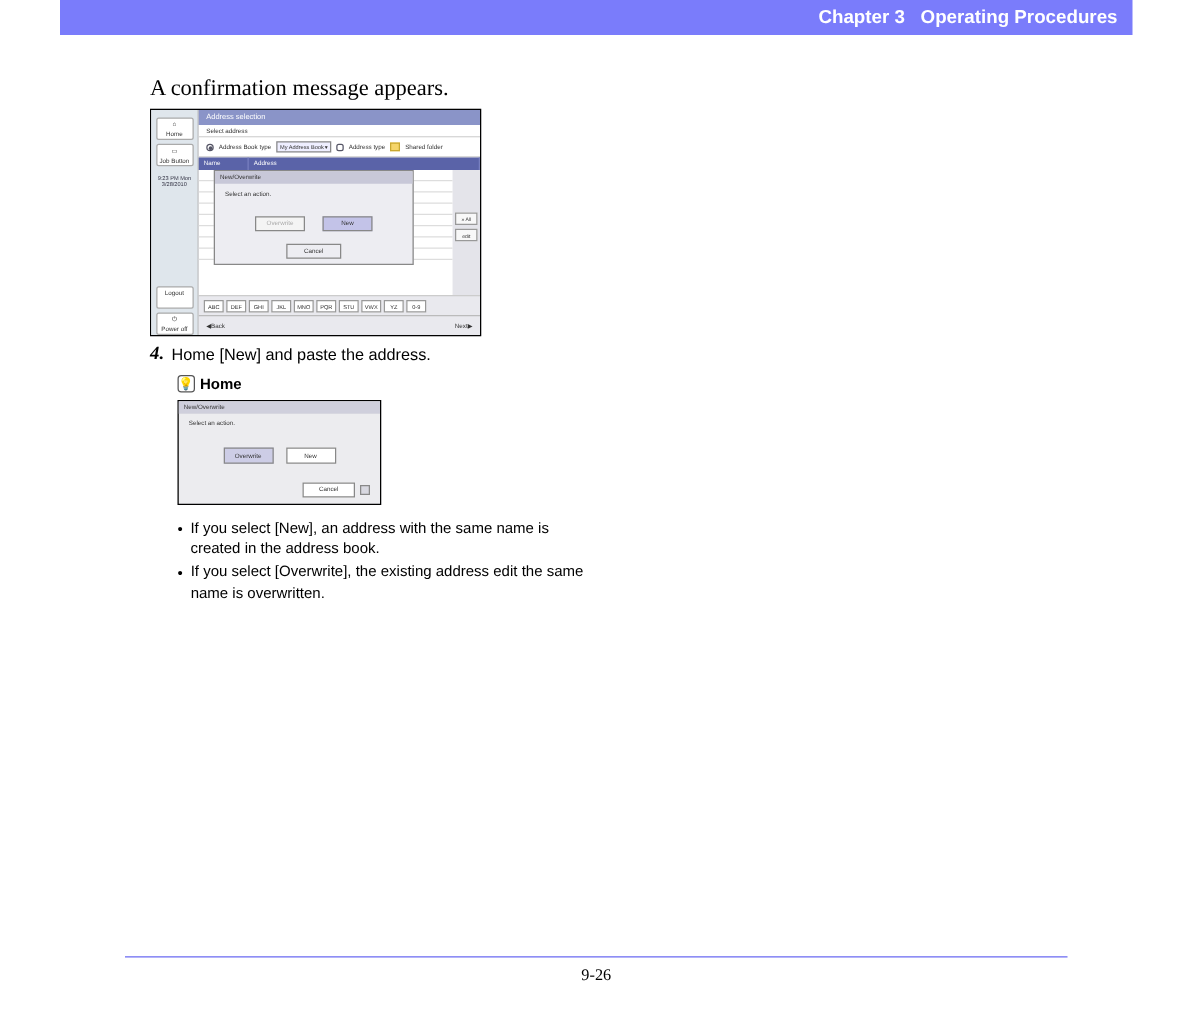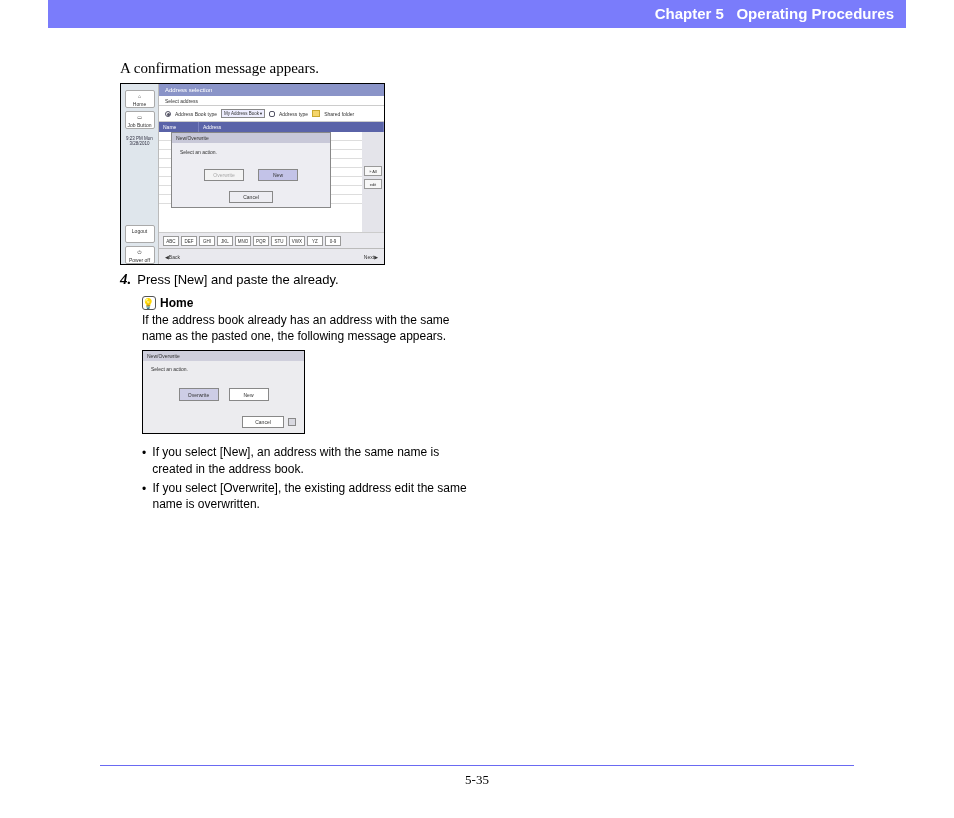--- a/index.html
+++ b/index.html
@@ -20,21 +20,21 @@
     font-weight: bold;
     font-size: 15px;
     text-align: right;
     padding: 5px 12px 0 0;
     margin: 0 48px;
   }
   .content {
     padding: 32px 0 0 120px;
     width: 470px;
   }
-  .intro-line { font-family: "Times New Roman", serif; font-size: 15px; margin-bottom: 6px; }
+  .intro-line { font-family: "Times New Roman", serif; font-size: 18px; margin-bottom: 6px; }
   .shot1 {
     width: 265px; height: 182px;
     border: 1px solid #000; background:#e8e8ec;
     display:flex; font-size:6px; color:#333;
   }
   .shot1 .side { width:38px; background:#dfe6ec; border-right:1px solid #bbb; display:flex; flex-direction:column; align-items:center; gap:3px; padding-top:6px;}
   .side-btn { width:30px; height:18px; background:#fff; border:1px solid #aaa; border-radius:2px; text-align:center; line-height:8px; padding-top:1px; font-size:5px;}
   .side-time { font-size:4.5px; text-align:center; margin-top:4px; color:#334; }
   .side-spacer { flex:1; }
   .shot1 .main { flex:1; display:flex; flex-direction:column; }
@@ -94,21 +94,21 @@
   .bline { display:flex; gap:6px; margin-bottom:3px;}
   .bdot { width:6px; padding-top:1px;}
 
   .footer-rule { position:absolute; left:100px; right:100px; bottom:52px; border-top:1px solid #6a6af2;}
   .page-num { position:absolute; left:0; right:0; bottom:30px; text-align:center; font-size:13px; font-family:"Times New Roman",serif;}
 </style>
 </head>
 <body>
 
 <div class="header-bar">
-  <span>Chapter 5</span>&nbsp;&nbsp;
+  <span>Chapter 3</span>&nbsp;&nbsp;
   <span>Operating Procedures</span>
 </div>
 
 <div class="content">
   <div class="intro-line">A confirmation message appears.</div>
 
   <div class="shot1">
     <div class="side">
       <div class="side-btn">
         <div>⌂</div>
@@ -189,29 +189,28 @@
         <span>Back</span>
         <span style="flex:1"></span>
         <span>Next</span>
         <span>▶</span>
       </div>
     </div>
   </div>
 
   <div class="step">
     <div class="stepnum">4.</div>
-    <div class="steptxt">Press [New] and paste the already.</div>
+    <div class="steptxt">Home [New] and paste the address.</div>
   </div>
 
   <div class="hint-block">
     <div class="hint-row">
       <div class="hint-icon">💡</div>
       <div class="hint-label">Home</div>
     </div>
-    <div class="hint-text">If the address book already has an address with the same name as the pasted one, the following message appears.</div>
 
     <div class="shot2">
       <div class="dh2">New/Overwrite</div>
       <div class="msg2">Select an action.</div>
       <div class="btns2">
         <div class="b2 ov">Overwrite</div>
         <div class="b2">New</div>
       </div>
       <div class="ft2">
         <div class="b2c">Cancel</div>
@@ -226,13 +225,13 @@
       <div>If you select [New], an address with the same name is created in the address book.</div>
     </div>
     <div class="bline">
       <div class="bdot">•</div>
       <div>If you select [Overwrite], the existing address edit the same name is overwritten.</div>
     </div>
   </div>
 </div>
 
 <div class="footer-rule"></div>
-<div class="page-num">5-35</div>
+<div class="page-num">9-26</div>
 
 </body></html>

